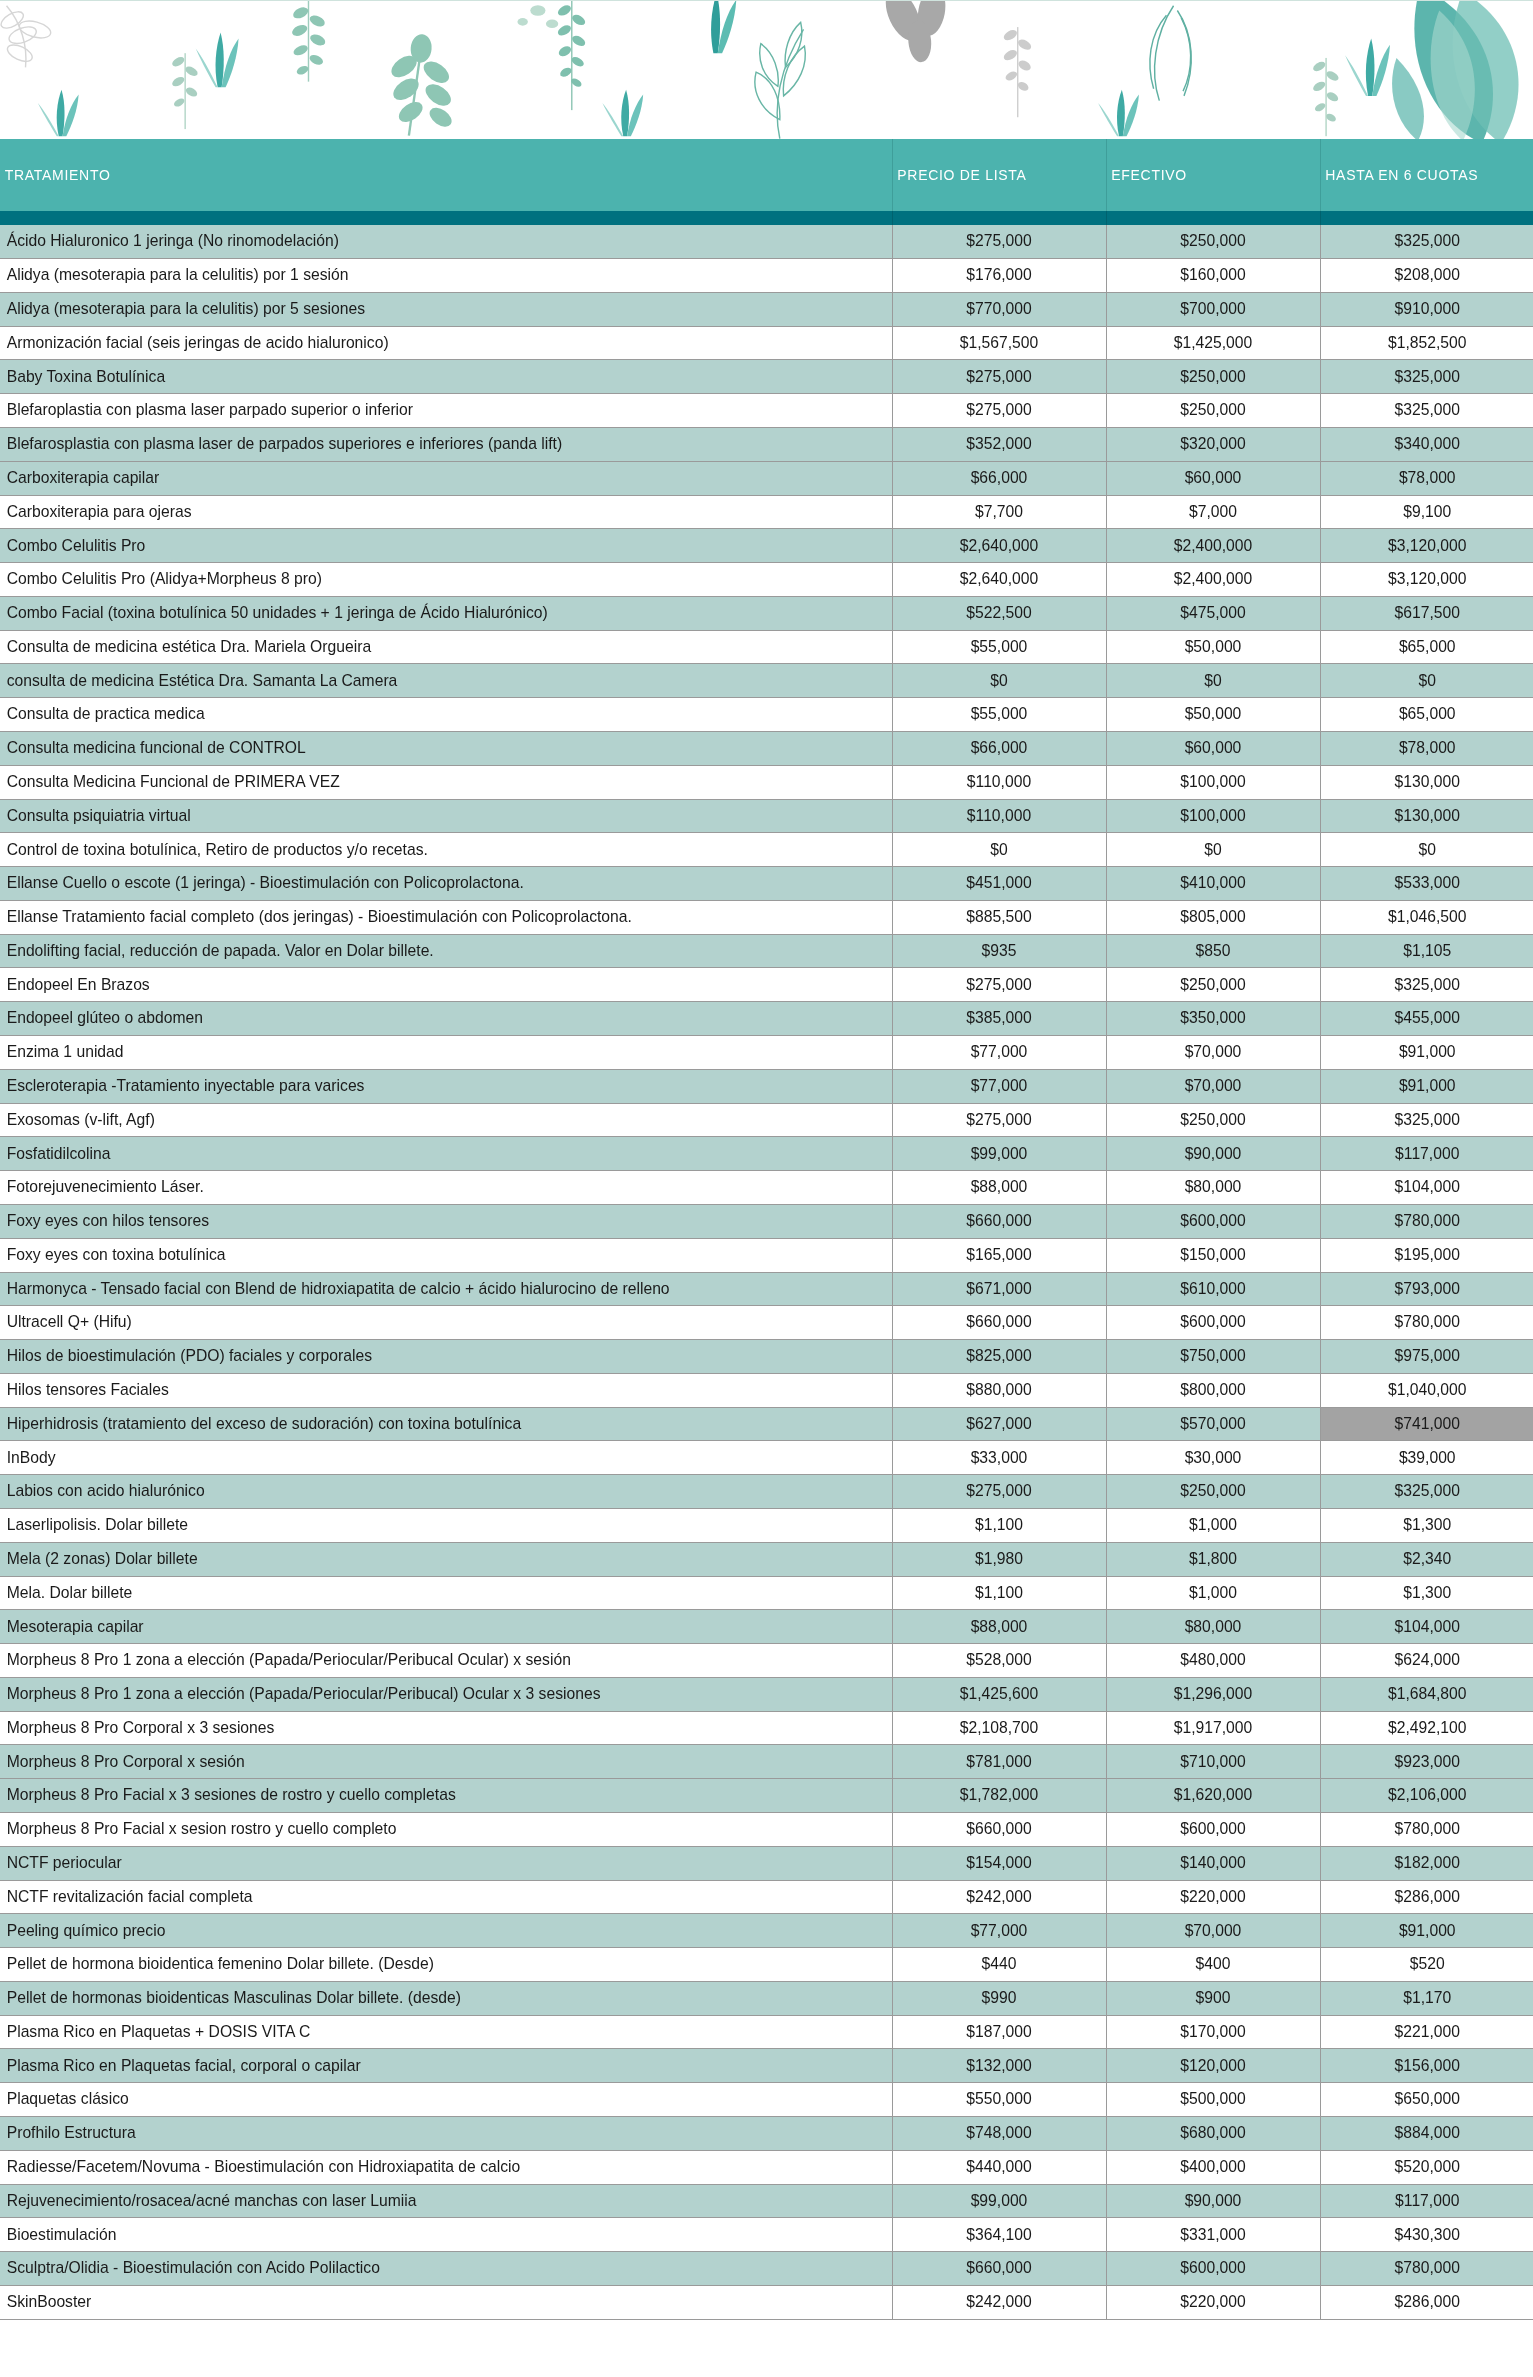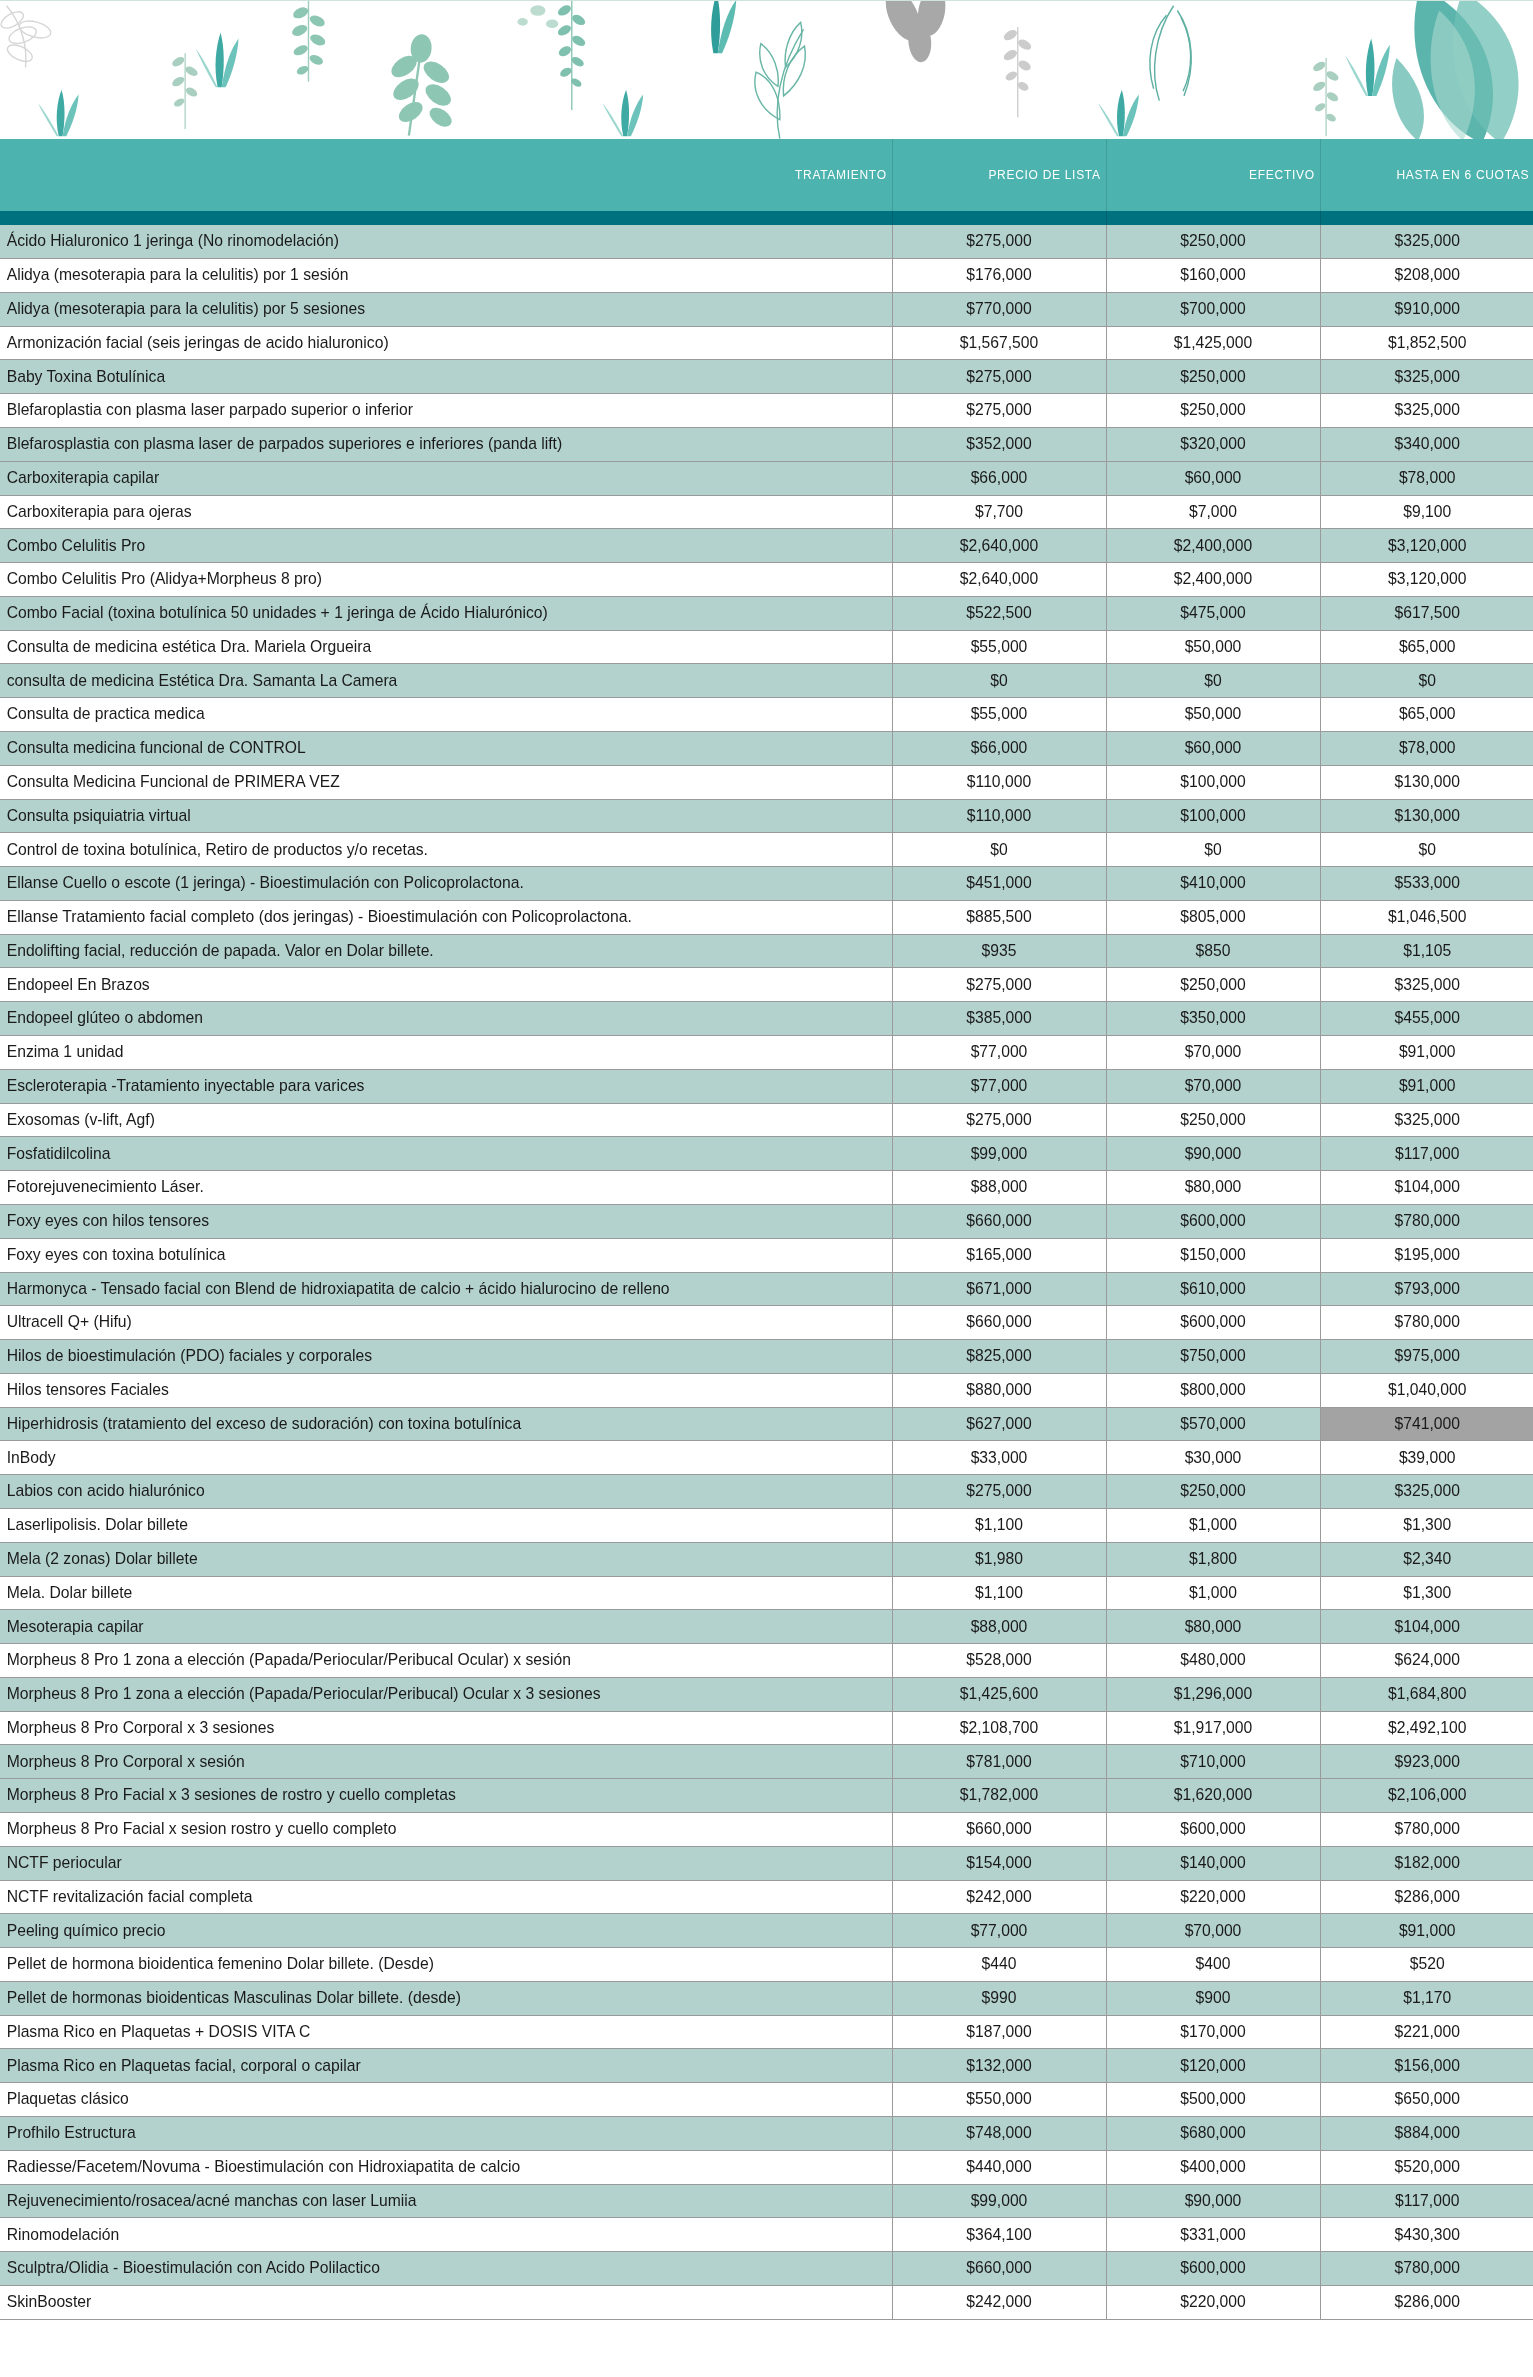--- a/index.html
+++ b/index.html
@@ -30,23 +30,23 @@
     border-collapse: collapse;
     table-layout: fixed;
   }
   #pricelist col.c-treat { width: 892px; }
   #pricelist col.c-price { width: 214px; }
 
   thead th {
     background: #4cb3ae;
     color: #ffffff;
     font-weight: normal;
-    font-size: 12px;
+    font-size: 14px;
     letter-spacing: 0.7px;
-    text-align: right;
+    text-align: left;
     vertical-align: middle;
     padding: 6.7px 4.8px;
     height: 72px;
     border-left: 1px solid #3f9e9a;
     font-family: "Liberation Sans", sans-serif;
     font-stretch: condensed;
     margin-left: 48px;
   }
   thead th.th-treatment { border-left: none; }
   thead tr.header-accent th {
@@ -603,21 +603,21 @@
         <td class="price">$400,000</td>
         <td class="price">$520,000</td>
       </tr>
       <tr class="alt">
         <td class="treat">Rejuvenecimiento/rosacea/acné manchas con laser Lumiia</td>
         <td class="price">$99,000</td>
         <td class="price">$90,000</td>
         <td class="price">$117,000</td>
       </tr>
       <tr class="plain">
-        <td class="treat">Rinomodelación</td>
+        <td class="treat">Bioestimulación</td>
         <td class="price">$364,100</td>
         <td class="price">$331,000</td>
         <td class="price">$430,300</td>
       </tr>
       <tr class="alt">
         <td class="treat">Sculptra/Olidia - Bioestimulación con Acido Polilactico</td>
         <td class="price">$660,000</td>
         <td class="price">$600,000</td>
         <td class="price">$780,000</td>
       </tr>

